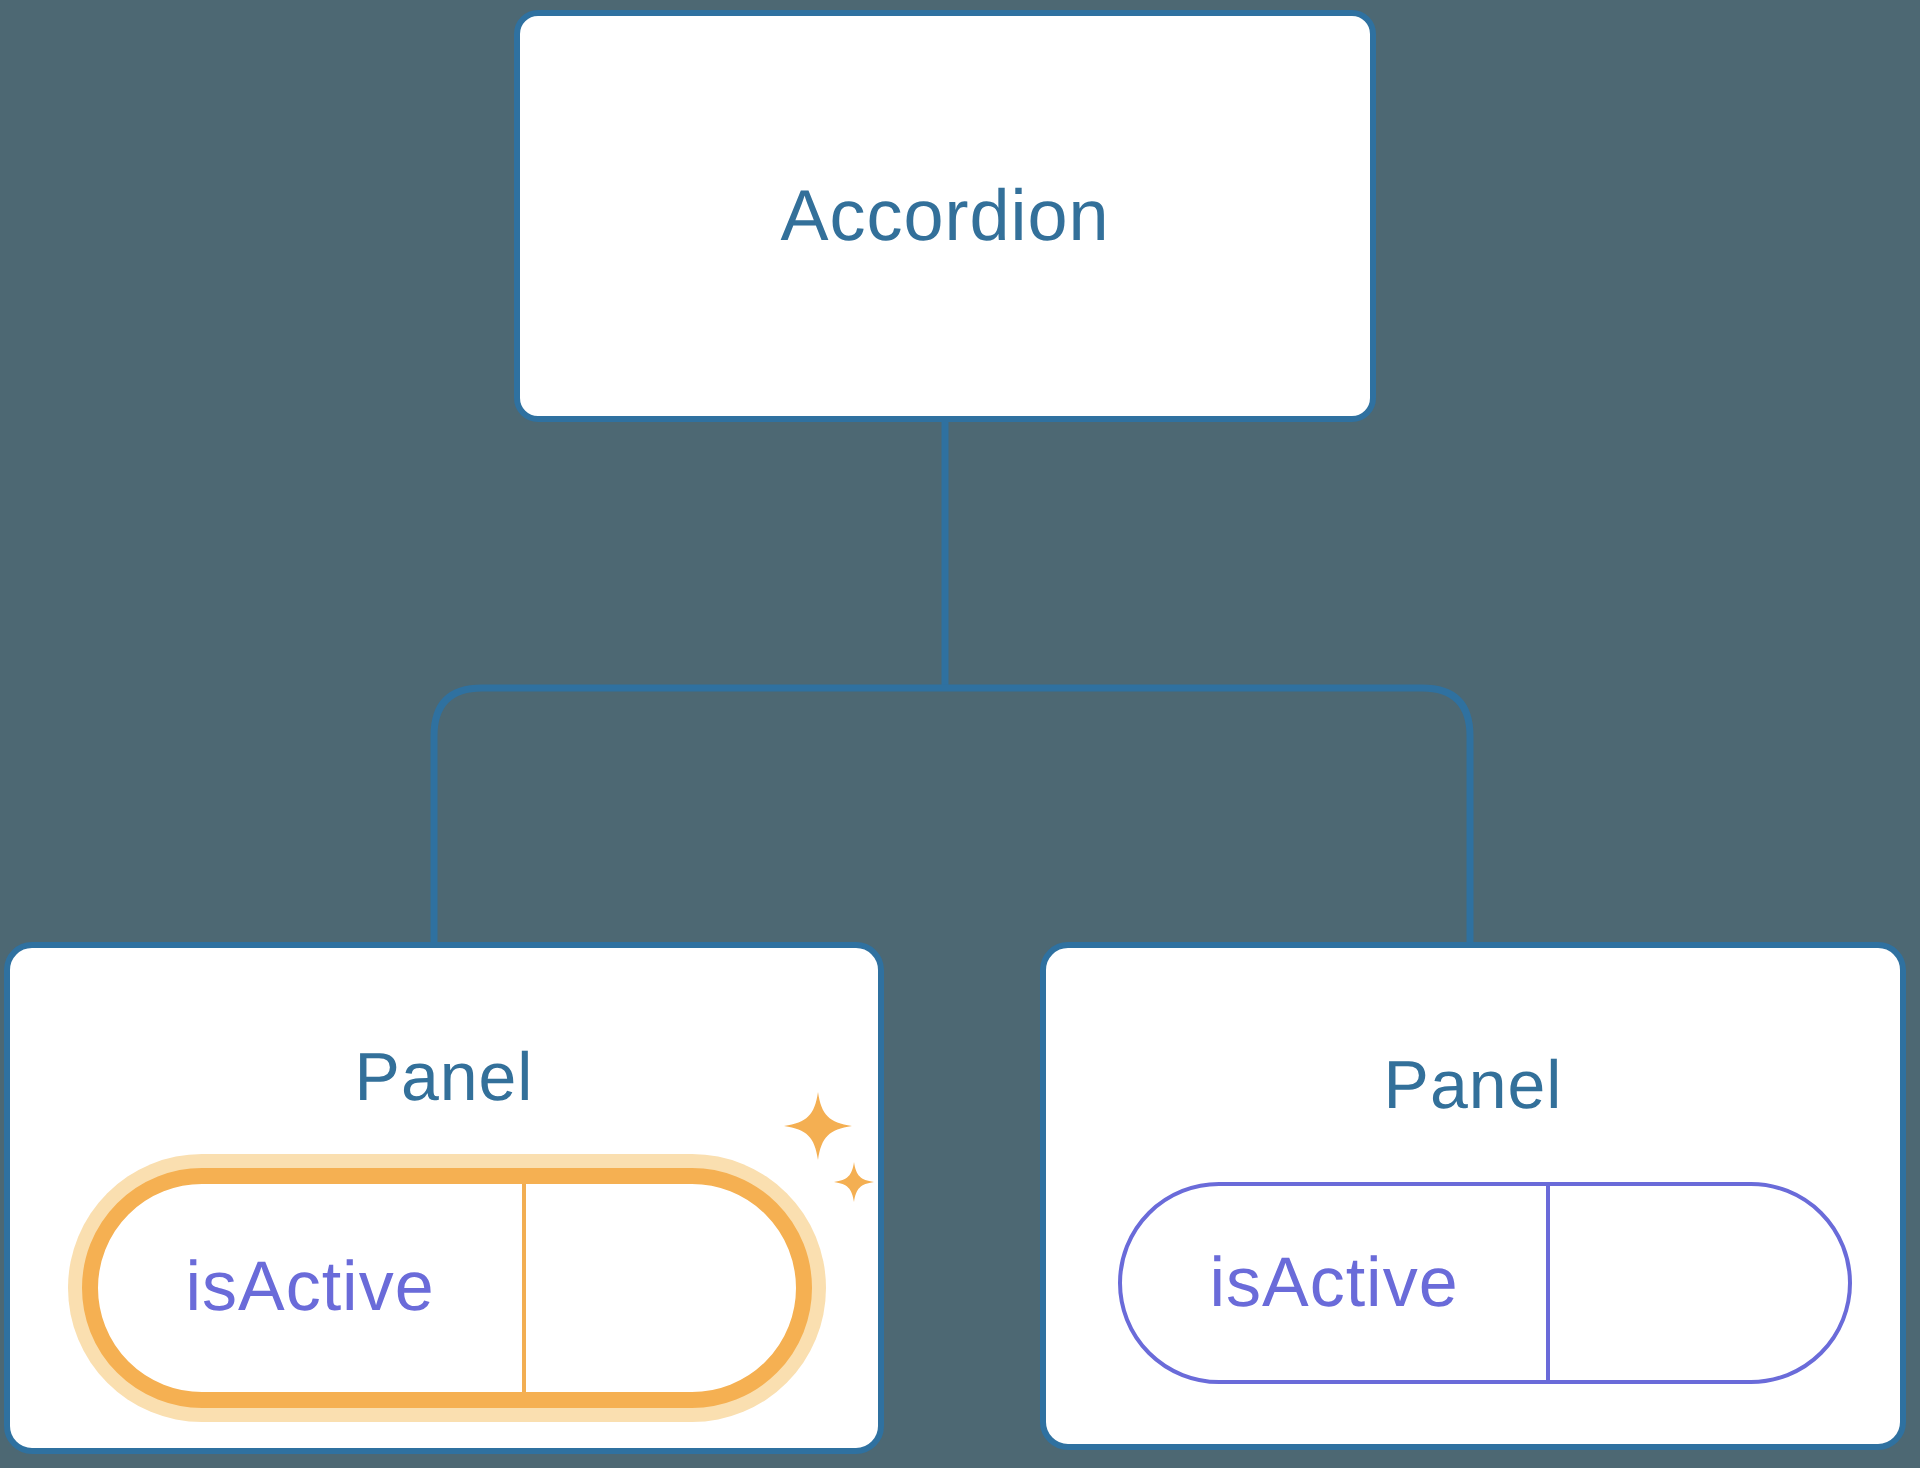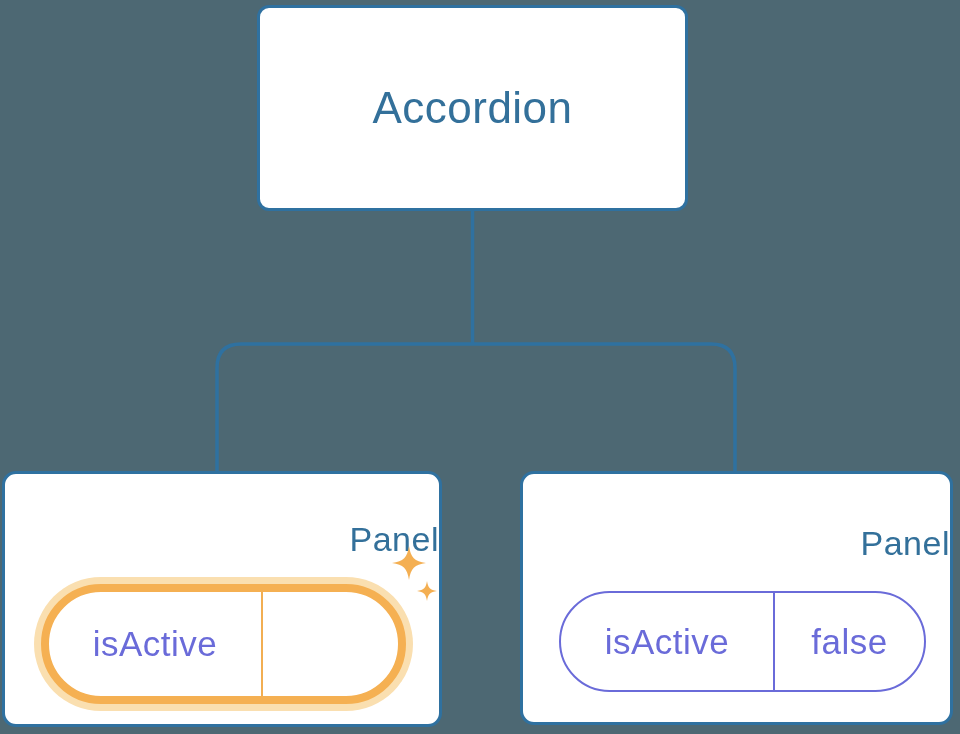--- a/index.html
+++ b/index.html
@@ -31,21 +31,21 @@
     left: 257px;
     top: 5px;
     width: 431px;
     height: 206px;
     border-radius: 12px;
     display: flex;
     align-items: center;
     justify-content: center;
   }
   .root-label {
-    font-size: 44px;
+    font-size: 36px;
     font-weight: 500;
     letter-spacing: 0.5px;
     color: #33709A;
   }
   .node.panel {
     border-radius: 14px;
   }
   .node.panel.left {
     left: 2px;
     top: 471px;
@@ -55,21 +55,21 @@
   .node.panel.right {
     left: 520px;
     top: 471px;
     width: 433px;
     height: 254px;
   }
   .panel-label {
     position: absolute;
     left: 0;
     right: 0;
-    text-align: right;
+    text-align: center;
     font-size: 34px;
     font-weight: 500;
     letter-spacing: 0.5px;
     color: #33709A;
   }
   .panel.left .panel-label { top: 46px; }
   .panel.right .panel-label { top: 50px; }
   .pill {
     position: absolute;
     background: #FFFFFF;
@@ -144,17 +144,16 @@
       <path d="M26 8 C27.7 19.5 31.5 23.3 43 25 C31.5 26.7 27.7 30.5 26 42 C24.3 30.5 20.5 26.7 9 25 C20.5 23.3 24.3 19.5 26 8 Z"></path>
       <path d="M44 43 C45 49.8 47.2 52 54 53 C47.2 54 45 56.2 44 63 C43 56.2 40.8 54 34 53 C40.8 52 43 49.8 44 43 Z"></path>
     </svg>
   </div>
 
   <div class="node panel right">
     <div class="panel-label">Panel</div>
     <div class="pill inactive">
       <span class="cell key">isActive</span>
       <span class="divider"></span>
-      <span class="cell value">false</span>
     </div>
   </div>
 
 </div>
 
 </body></html>

